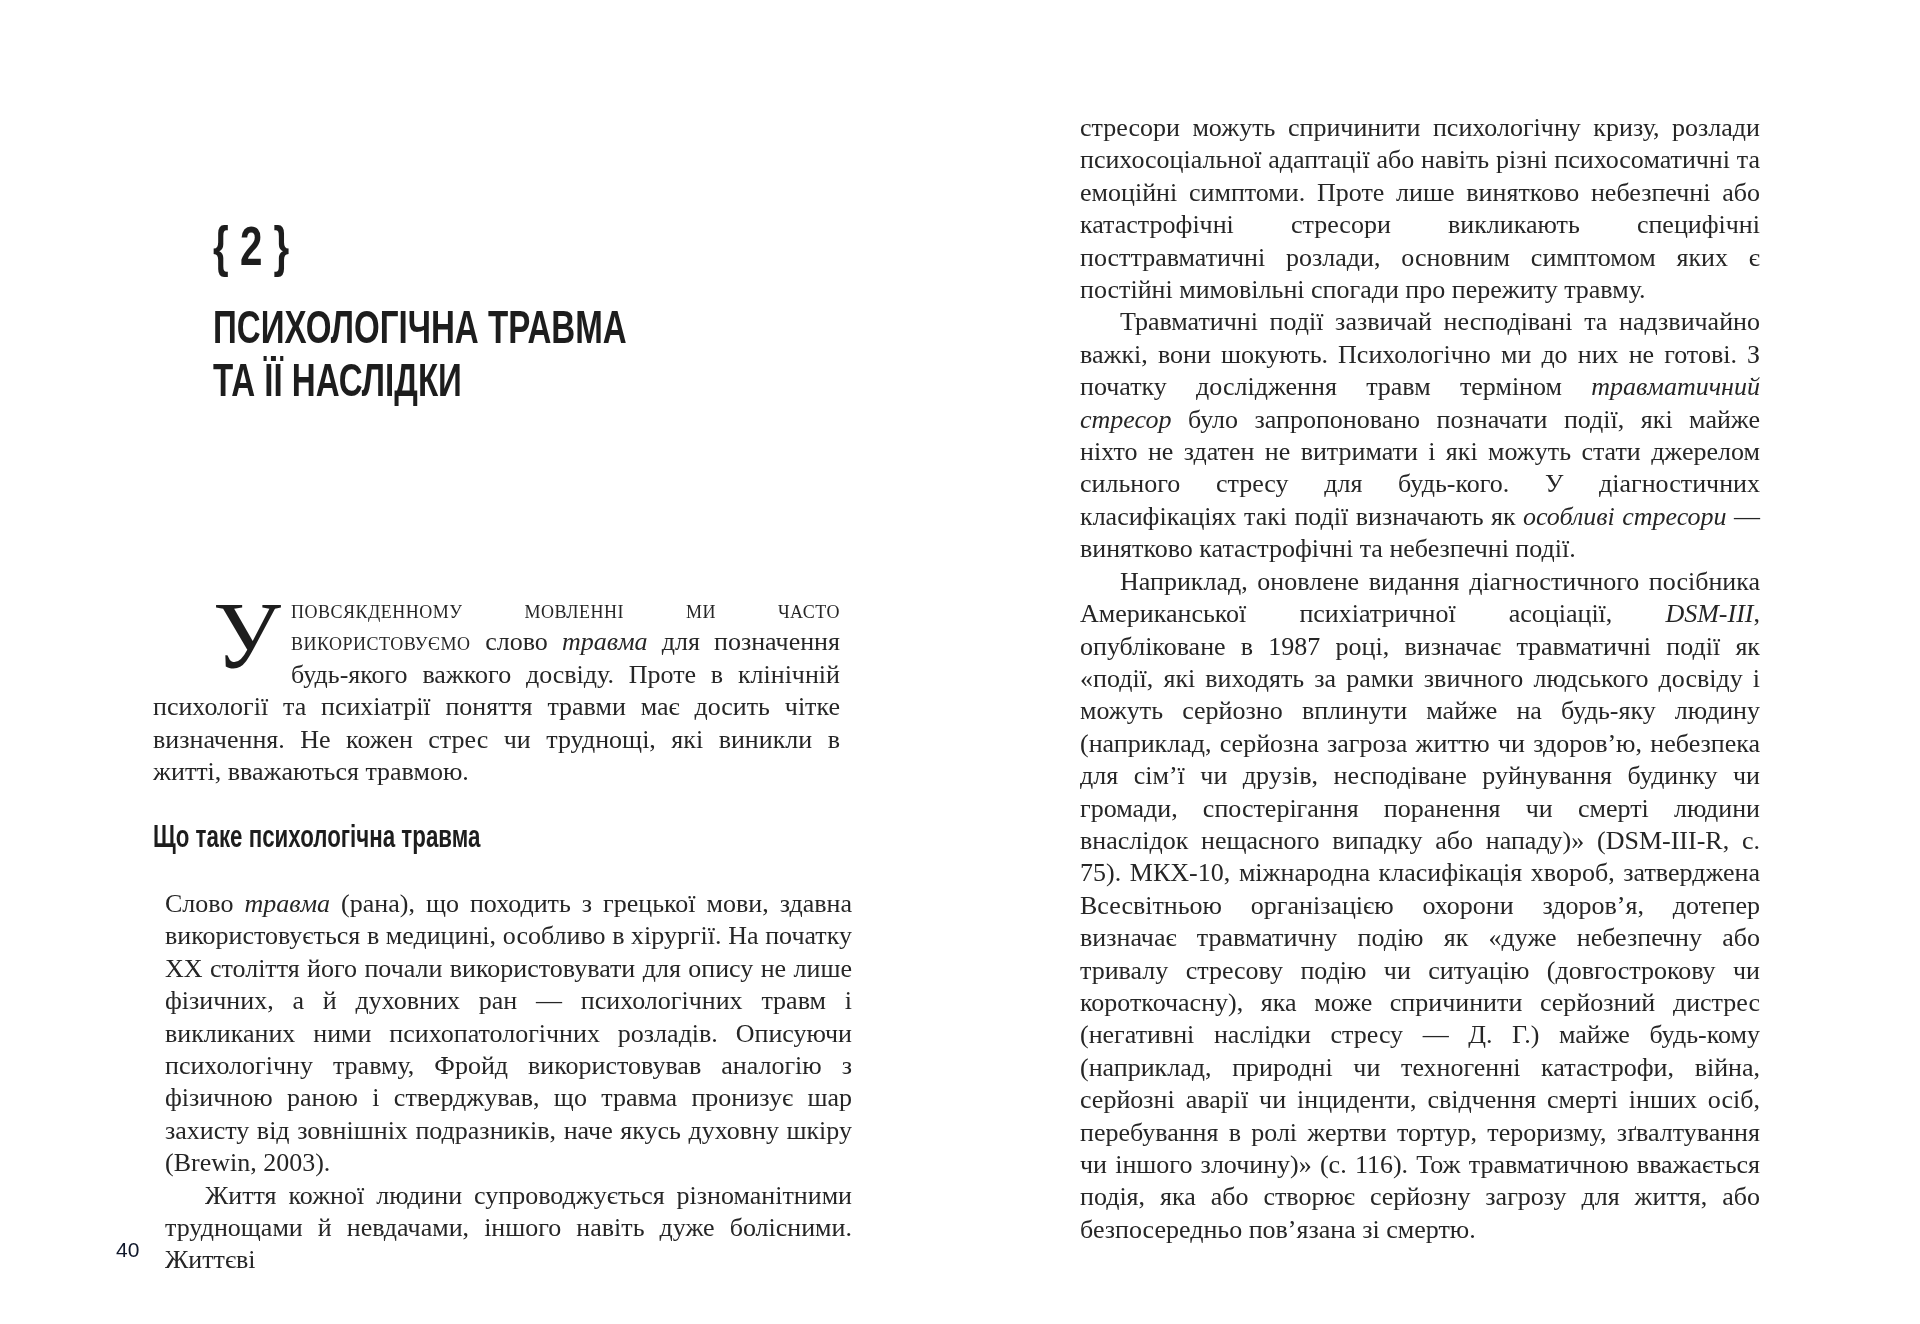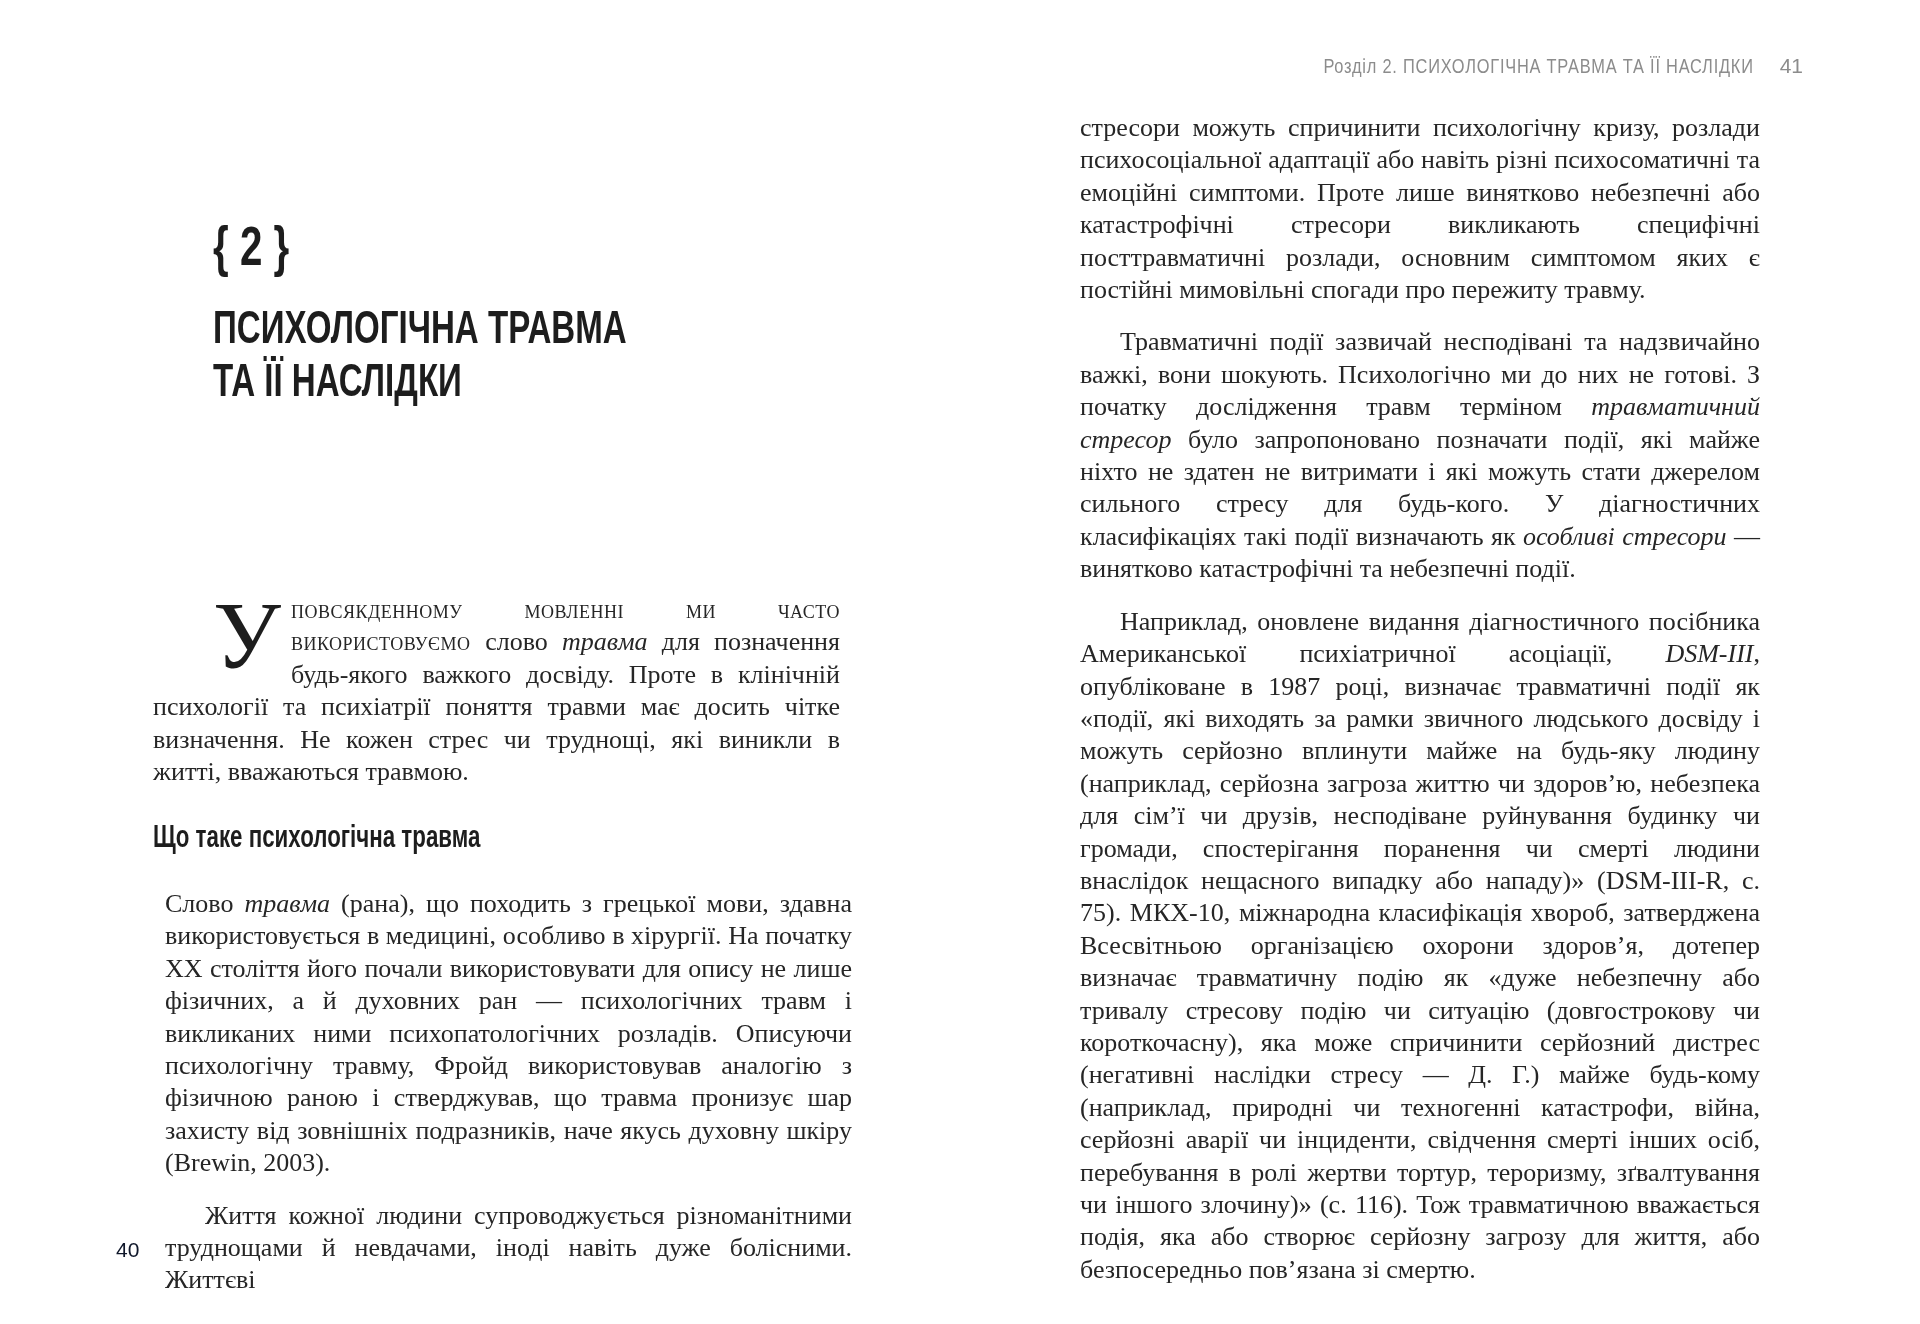--- a/index.html
+++ b/index.html
@@ -57,21 +57,21 @@
     position: absolute; left: 0; top: 820px; margin: 0;
     font-family: "Liberation Sans", sans-serif;
     font-weight: 700; font-size: 31px; line-height: 34px;
     color: #1d1d1d;
     transform: scaleX(0.72); transform-origin: 0 0;
     white-space: nowrap;
   }
 
   .left-body  { position: absolute; left: 12px; top: 888px; width: 687px; }
   .right-body { position: absolute; left: 0; top: 112px; width: 680px; }
-  .indent { text-indent: 40px; margin-top: 20px; }
+  .indent { text-indent: 40px; }
 
   .pageno-left {
     position: absolute; left: -37px; top: 1238px;
     font-family: "Liberation Sans", sans-serif;
     font-size: 21px; color: #0f172a;
   }
 
   
   .running-header {
     position: absolute; left: 0; top: 54px; width: 723px;
@@ -96,30 +96,26 @@
     <span>ПСИХОЛОГІЧНА ТРАВМА</span>
     <span>ТА ЇЇ НАСЛІДКИ</span>
   </h1>
 
   <p class="body-par intro"><span class="dropcap">У</span><span><span class="seg-sc">повсякденному мовленні ми часто використовуємо </span><span>слово </span><span class="seg-i">травма</span><span> для позначення будь-якого важкого досвіду. Проте в клінічній психології та психіатрії поняття травми має досить чітке визначення. Не кожен стрес чи труднощі, які виникли в житті, вважаються травмою.</span></span></p>
 
   <h2 class="section-heading">Що таке психологічна травма</h2>
 
   <div class="left-body">
     <p class="body-par"><span>Слово </span><span class="seg-i">травма</span><span> (рана), що походить з грецької мови, здавна використовується в медицині, особливо в хірургії. На початку ХХ століття його почали використовувати для опису не лише фізичних, а й духовних ран — психологічних травм і викликаних ними психопатологічних розладів. Описуючи психологічну травму, Фройд використовував аналогію з фізичною раною і стверджував, що травма пронизує шар захисту від зовнішніх подразників, наче якусь духовну шкіру (Brewin, 2003).</span></p>
-    <p class="body-par indent"><span>Життя кожної людини супроводжується різноманітними труднощами й невдачами, іноді навіть дуже болісними. Життєві</span></p>
+    <p class="body-par indent"><span>Життя кожної людини супроводжується різноманітними труднощами й невдачами, іншого навіть дуже болісними. Життєві</span></p>
   </div>
 
   <div class="pageno-left">40</div>
 </section>
 
 <section class="page page-right">
-  <header class="running-header">
-    <span class="rh-text">Розділ 2. ПСИХОЛОГІЧНА ТРАВМА ТА ЇЇ НАСЛІДКИ</span>
-    <span class="rh-num">41</span>
-  </header>
 
   <div class="right-body">
     <p class="body-par"><span>стресори можуть спричинити психологічну кризу, розлади психосоціальної адаптації або навіть різні психосоматичні та емоційні симптоми. Проте лише винятково небезпечні або катастрофічні стресори викликають специфічні посттравматичні розлади, основним симптомом яких є постійні мимовільні спогади про пережиту травму.</span></p>
     <p class="body-par indent"><span>Травматичні події зазвичай несподівані та надзвичайно важкі, вони шокують. Психологічно ми до них не готові. З початку дослідження травм терміном </span><span class="seg-i">травматичний стресор</span><span> було запропоновано позначати події, які майже ніхто не здатен не витримати і які можуть стати джерелом сильного стресу для будь-кого. У діагностичних класифікаціях такі події визначають як </span><span class="seg-i">особливі стресори</span><span> — винятково катастрофічні та небезпечні події.</span></p>
     <p class="body-par indent"><span>Наприклад, оновлене видання діагностичного посібника Американської психіатричної асоціації, </span><span class="seg-i">DSM-III</span><span>, опубліковане в 1987 році, визначає травматичні події як «події, які виходять за рамки звичного людського досвіду і можуть серйозно вплинути майже на будь-яку людину (наприклад, серйозна загроза життю чи здоров’ю, небезпека для сім’ї чи друзів, несподіване руйнування будинку чи громади, спостерігання поранення чи смерті людини внаслідок нещасного випадку або нападу)» (DSM-III-R, с. 75). МКХ-10, міжнародна класифікація хвороб, затверджена Всесвітньою організацією охорони здоров’я, дотепер визначає травматичну подію як «дуже небезпечну або тривалу стресову подію чи ситуацію (довгострокову чи короткочасну), яка може спричинити серйозний дистрес (негативні наслідки стресу — Д. Г.) майже будь-кому (наприклад, природні чи техногенні катастрофи, війна, серйозні аварії чи інциденти, свідчення смерті інших осіб, перебування в ролі жертви тортур, тероризму, зґвалтування чи іншого злочину)» (с. 116). Тож травматичною вважається подія, яка або створює серйозну загрозу для життя, або безпосередньо пов’язана зі смертю.</span></p>
   </div>
 </section>
 
 </body></html>

